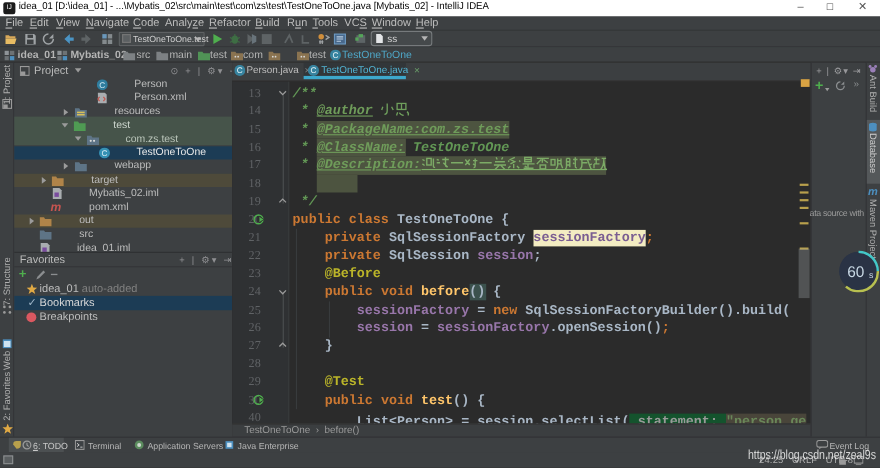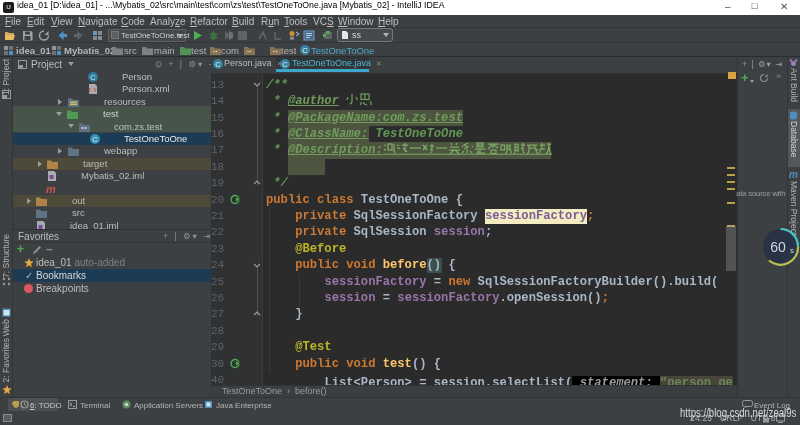--- a/index.html
+++ b/index.html
@@ -43,22 +43,22 @@
 .arr-d { border-top:4px solid #9b9b9b; border-left:3px solid transparent; border-right:3px solid transparent; top:4px;}
 
 #fav { left:13px; top:229px; width:198px; height:168px; background:#3d4042; }
 
 #edwrap { left:211px; top:57px; width:526px; height:340px; background:#2b2b2b; }
 #tabbar { left:211px; top:57px; width:526px; height:17px; background:#3c3f41;
   border-bottom:1px solid #323232; }
 #code { left:211px; top:74px; width:526px; height:311px; background:#2b2b2b;
   font-family:"Liberation Mono", monospace; font-size:12.16px; font-weight:bold; overflow:hidden; }
 .cl { position:absolute; white-space:pre; line-height:16.4px; height:16.4px; }
-.lno { position:absolute; width:26px; text-align:left; color:#606366;
-  font-family:Liberation Mono, monospace; font-size:11px; font-weight:normal; line-height:16.4px;}
+.lno { position:absolute; width:26px; text-align:right; color:#606366;
+  font-family:Liberation Serif, serif; font-size:11px; font-weight:normal; line-height:16.4px;}
 .kw { color:#cc7832; } .txt { color:#a9b7c6; } .fld { color:#9876aa; }
 .ann { color:#bbb529; } .mth { color:#ffc66b; } .com { color:#629755; font-style:italic;}
 .comtag { color:#6f9c5a; font-style:italic; font-weight:bold; text-decoration:underline; }
 #bread { left:211px; top:385px; width:526px; height:12px; background:#3b3e40;
   color:#9a9a9a; font-size:9px; line-height:12px; border-top:1px solid #323232; }
 
 #rpanel { left:737px; top:57px; width:50px; height:340px; background:#3d4042;
   border-left:1px solid #323436; }
 #rstripe { left:787px; top:57px; width:13px; height:340px; background:#3d4042;
   border-left:1px solid #323436; }
@@ -325,20 +325,21 @@
   <svg class="abs" style="left:47px;top:158.5px;" width="11" height="10" viewBox="0 0 11 10">
       <path d="M0 1.5 h4 l1 1.5 h6 v7 h-11 z" fill="#b08449"></path>
     </svg>
   <div class="abs trow" style="left:61px;top:157.8px;">target</div>
   <svg class="abs" style="left:47px;top:171px;" width="10" height="10" viewBox="0 0 10 10">
       <path d="M1 0 h6 l2 2 v8 h-8 z" fill="#a9adb0"></path>
       <rect x="2.5" y="4" width="4" height="4" fill="#7a4c9e"></rect>
     </svg>
   <div class="abs trow" style="left:59px;top:170.2px;">Mybatis_02.iml</div>
   <div class="abs" style="left:46px;top:182.6px;width:12px;height:12px;color:#c75450;font-size:11px;font-weight:bold;font-style:italic;line-height:12px;">m</div>
+  <div class="abs trow" style="left:59px;top:182.6px;">pom.xml</div>
   <div class="abs arrow arr-r" style="left:27px;top:198px;"></div>
   <svg class="abs" style="left:36px;top:195.8px;" width="11" height="10" viewBox="0 0 11 10">
       <path d="M0 1.5 h4 l1 1.5 h6 v7 h-11 z" fill="#b08449"></path>
     </svg>
   <div class="abs trow" style="left:50px;top:195px;">out</div>
   <svg class="abs" style="left:36px;top:208px;" width="11" height="10" viewBox="0 0 11 10">
       <path d="M0 1.5 h4 l1 1.5 h6 v7 h-11 z" fill="#5e7486"></path>
     </svg>
   <div class="abs trow" style="left:50px;top:207.4px;">src</div>
   <svg class="abs" style="left:36px;top:220.5px;" width="10" height="10" viewBox="0 0 10 10">
@@ -509,21 +510,21 @@
     <div class="cl" style="left:55px;top:117.6px;"><span class="kw">public class </span><span class="txt">TestOneToOne {</span></div>
     <div class="cl" style="left:55px;top:134px;">    <span class="kw">private </span><span class="txt">SqlSessionFactory </span><span style="color:#7a5d92;">sessionFactory</span><span class="kw">;</span></div>
     <div class="cl" style="left:55px;top:150.4px;">    <span class="kw">private </span><span class="txt">SqlSession </span><span class="fld">session</span><span class="txt">;</span></div>
     <div class="cl ann" style="left:55px;top:166.8px;">    @Before</div>
     <div class="cl" style="left:55px;top:183.2px;">    <span class="kw">public void </span><span class="mth">before</span><span class="txt">() {</span></div>
     <div class="cl" style="left:55px;top:199.6px;">        <span class="fld">sessionFactory</span><span class="txt"> = </span><span class="kw">new </span><span class="txt">SqlSessionFactoryBuilder().build(</span></div>
     <div class="cl" style="left:55px;top:216px;">        <span class="fld">session</span><span class="txt"> = </span><span class="fld">sessionFactory</span><span class="txt">.openSession()</span><span class="kw">;</span></div>
     <div class="cl txt" style="left:55px;top:232.4px;">    }</div>
     <div class="cl ann" style="left:55px;top:265.2px;">    @Test</div>
     <div class="cl" style="left:55px;top:281.6px;">    <span class="kw">public void </span><span class="mth">test</span><span class="txt">() {</span></div>
-    <div class="cl" style="left:55px;top:301px;">        <span class="txt">List&lt;Person&gt; = session.selectList(</span><span style="background:#000000;color:#9a9a9a;font-style:italic;"> statement: </span><span style="background:#49453a;color:#6a8759;">"person_ge</span></div>
+    <div class="cl" style="left:55px;top:301px;">        <span class="txt">List&lt;Person&gt; = session.selectList(</span><span style="background:#14532d;color:#9a9a9a;"> statement: </span><span style="background:#49453a;color:#6a8759;">"person_ge</span></div>
   </div>
   <div class="abs" id="bread"></div>
   <div class="abs" style="left:222px;top:385px;font-size:9px;color:#9a9a9a;line-height:13px;z-index:5;">TestOneToOne&nbsp;&nbsp;›&nbsp;&nbsp;before()</div>
 
   <div class="abs" style="left:728px;top:72px;width:8px;height:7px;background:#d9a343;z-index:3;"></div>
   <div class="abs" style="left:727px;top:167px;width:8px;height:2px;background:#b8a04c;z-index:3;"></div>
   <div class="abs" style="left:727px;top:174px;width:8px;height:2px;background:#b8a04c;z-index:3;"></div>
   <div class="abs" style="left:727px;top:181px;width:8px;height:2px;background:#b8a04c;z-index:3;"></div>
   <div class="abs" style="left:727px;top:188px;width:8px;height:2px;background:#b8a04c;z-index:3;"></div>
   <div class="abs" style="left:727px;top:202px;width:8px;height:2px;background:#b8a04c;z-index:3;"></div>

